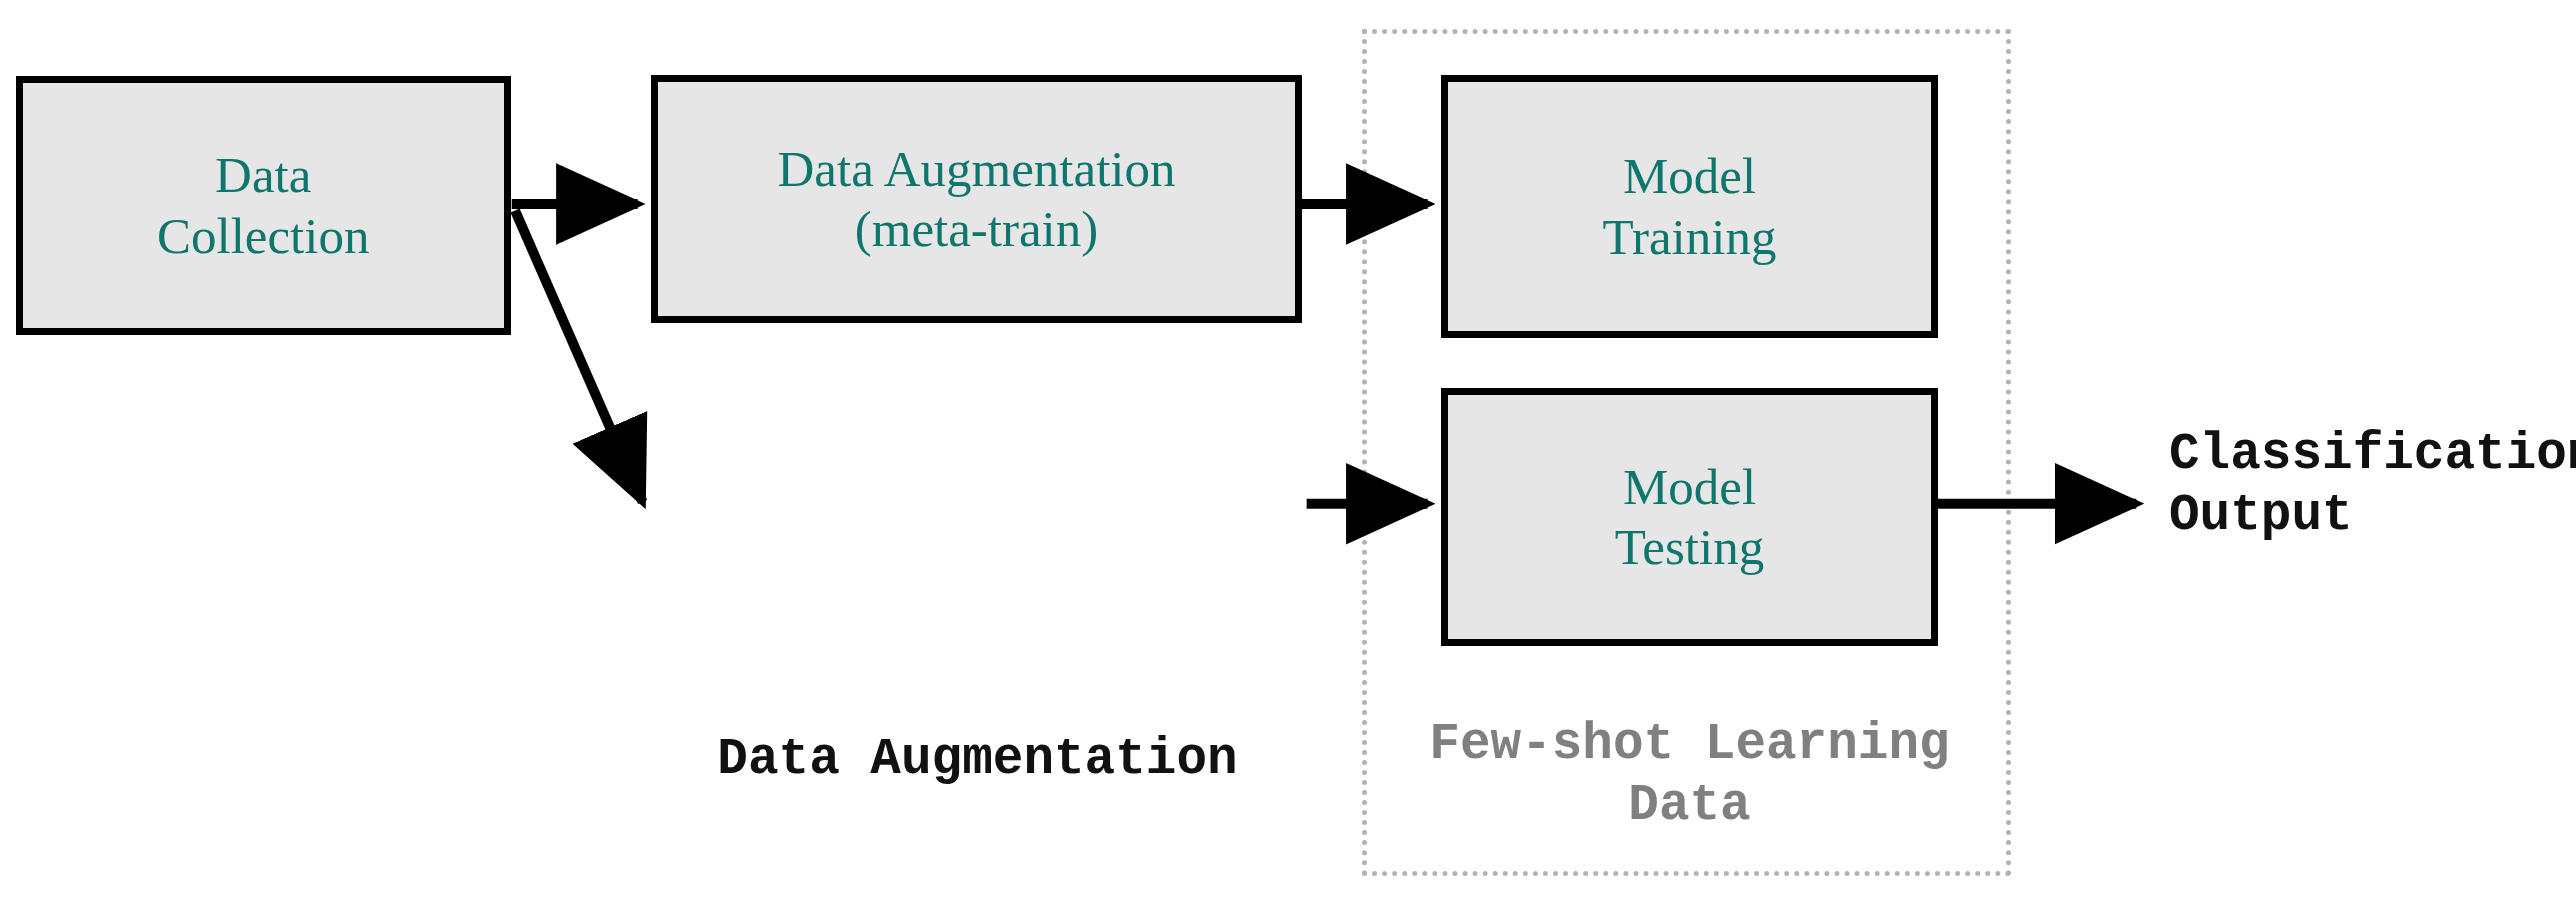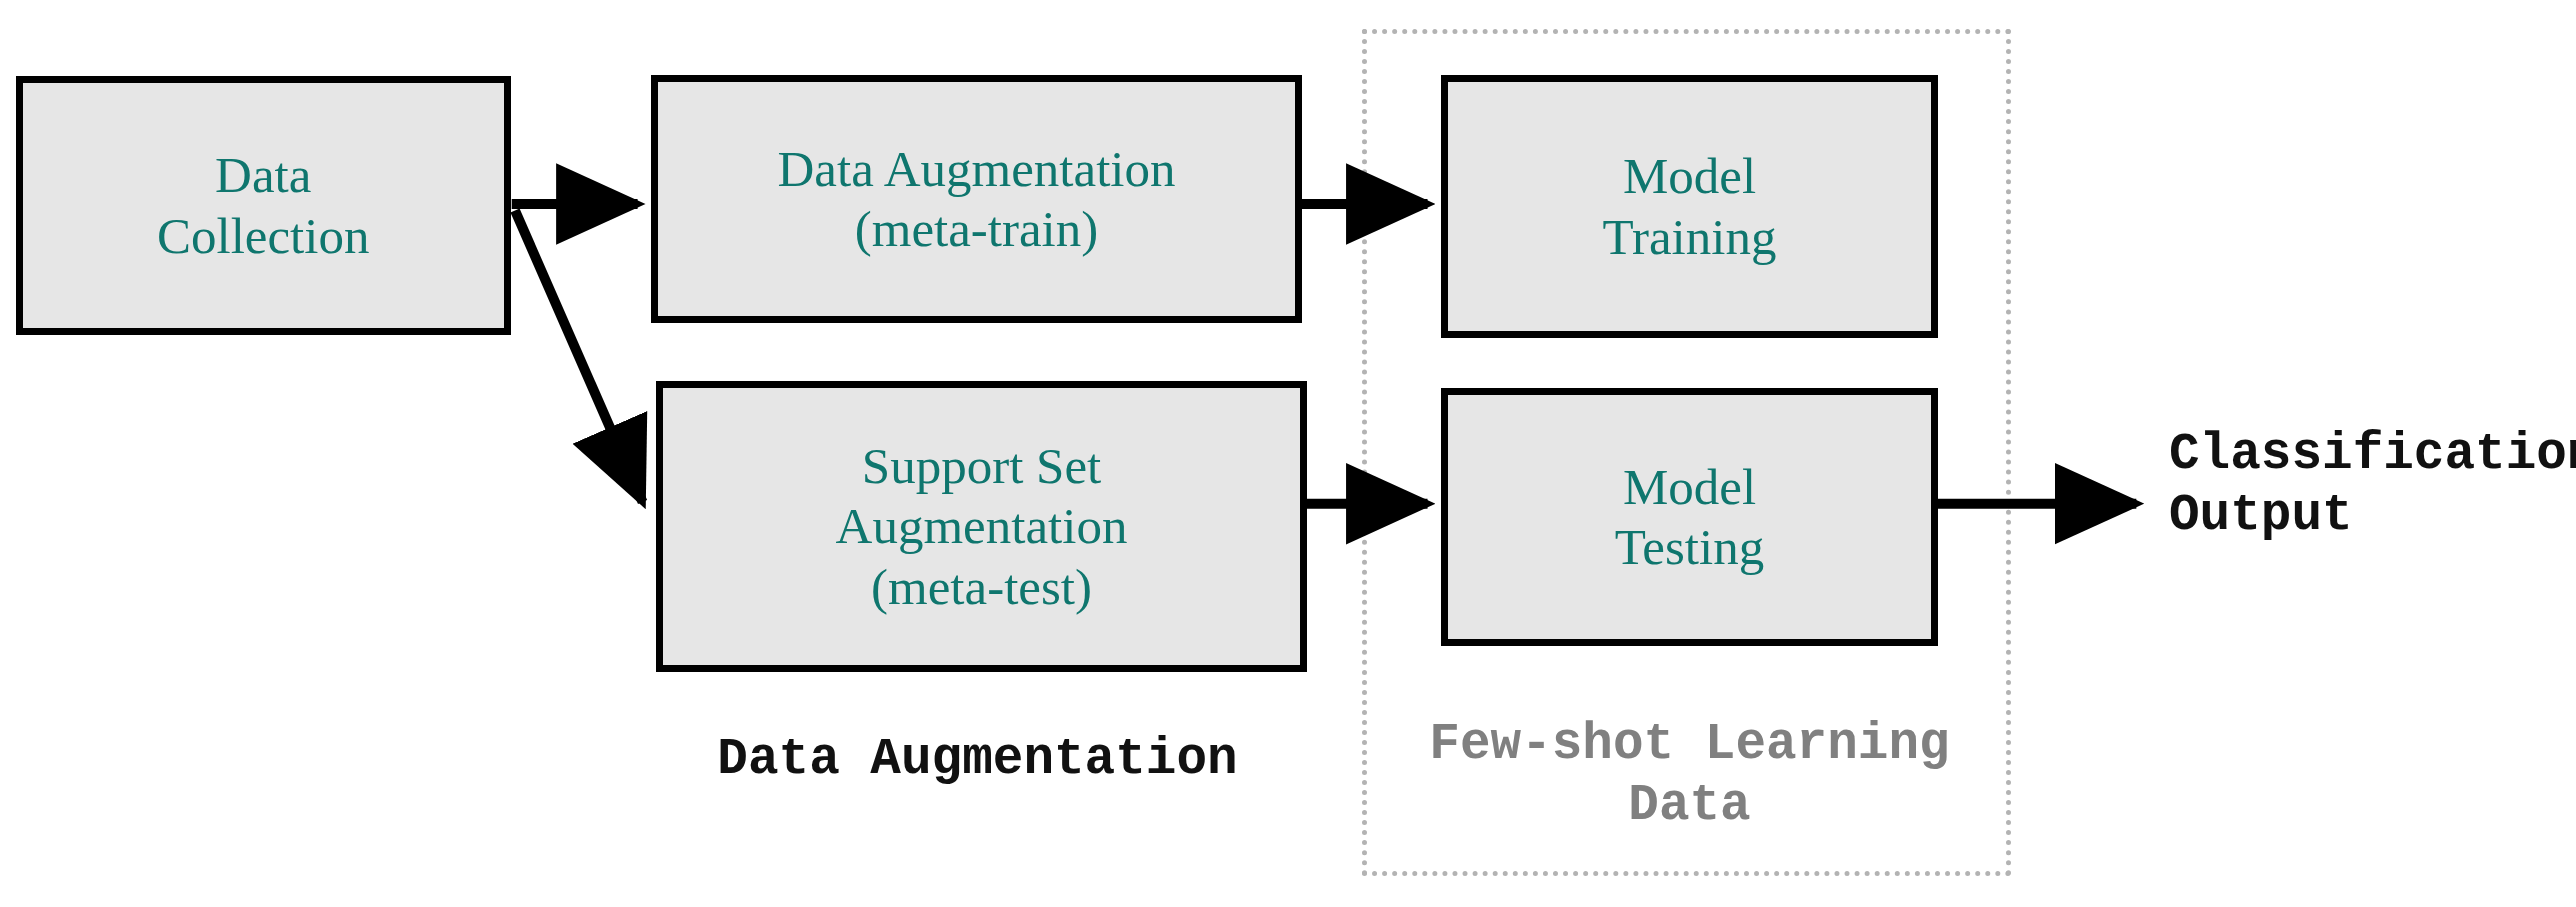--- a/index.html
+++ b/index.html
@@ -118,25 +118,20 @@
   <div class="node" id="node-data-collection" style="left:15.7px; top:76px; width:495px; height:259px;">
     <span class="node-label">Data
 Collection</span>
   </div>
 
   <div class="node" id="node-data-augmentation" style="left:651px; top:75px; width:651px; height:248px;">
     <span class="node-label">Data Augmentation
 (meta-train)</span>
   </div>
 
-  <div class="node" id="node-support-set" style="left:656px; top:381px; width:651px; height:291px;">
-    <span class="node-label">Support Set
-Augmentation
-(meta-test)</span>
-  </div>
 
   <div class="node" id="node-model-training" style="left:1441px; top:75px; width:497px; height:263px;">
     <span class="node-label">Model
 Training</span>
   </div>
 
   <div class="node" id="node-model-testing" style="left:1441px; top:388px; width:497px; height:258px;">
     <span class="node-label">Model
 Testing</span>
   </div>

